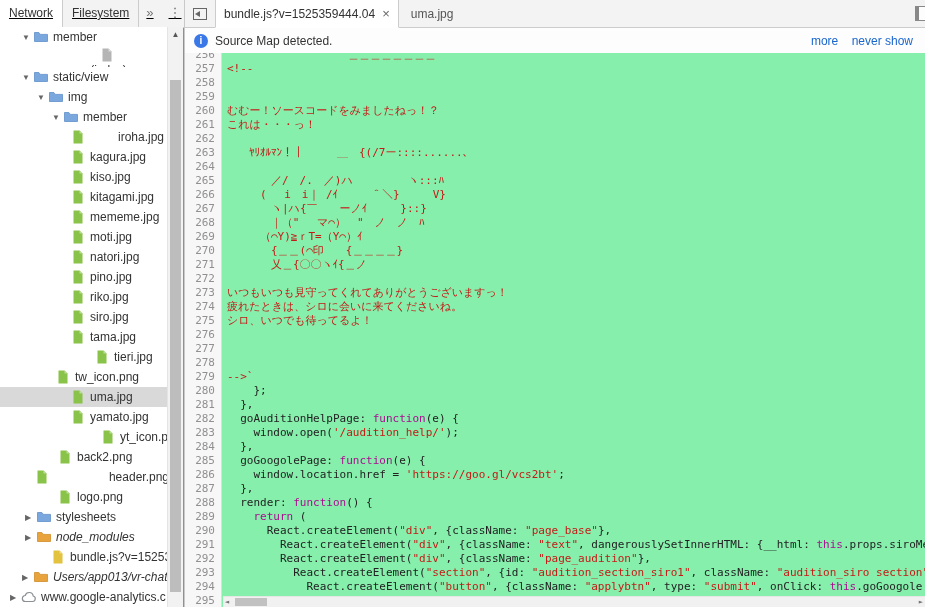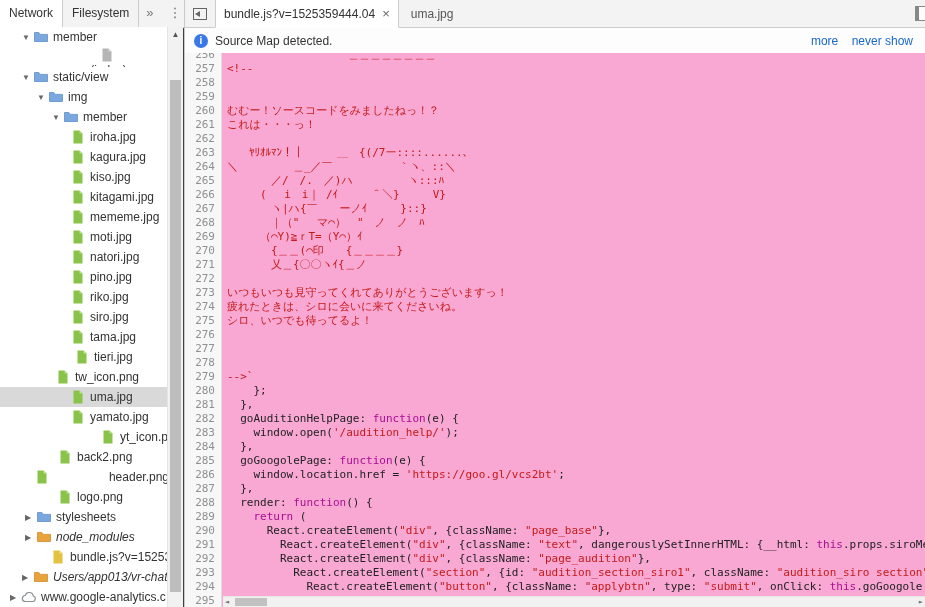--- a/index.html
+++ b/index.html
@@ -1,20 +1,20 @@
 <!DOCTYPE html>
 <html><head>
 <meta charset="utf-8">
 <style>
   html,body{margin:0;padding:0;background:#e8e8e8;}
   .app{position:relative;width:925px;height:607px;background:#fff;overflow:hidden;
        font-family:"Liberation Sans",sans-serif;-webkit-font-smoothing:antialiased;}
   
   .sidebar{position:absolute;left:0;top:0;width:185px;height:607px;box-sizing:border-box;
-           border-right:1px solid #c9c9c9;background:#404040;}
+           border-right:1px solid #c9c9c9;background:#f97316;text-decoration:underline;}
   .sidebar-tabs{height:27px;background:#f3f3f3;border-bottom:1px solid #ccc;display:flex;align-items:stretch;}
   .stab{padding:0 9px;line-height:26px;font-size:12px;color:#333;border-right:1px solid #ccc;cursor:default;}
   .stab.sel{background:#fff;margin-bottom:-1px;border-bottom:1px solid #fff;}
   .stab-overflow{padding:0 7px;line-height:25px;font-size:13px;color:#777;}
   .stab-menu{margin-left:auto;width:18px;text-align:center;line-height:26px;font-size:13px;color:#666;}
   .tree{position:absolute;top:27px;bottom:0;left:0;width:169px;overflow:hidden;background:#fff;}
   .tree-row{height:20px;display:flex;align-items:center;font-size:12px;color:#333;white-space:nowrap;overflow:hidden;}
   .tree-row.selected{background:#d9d9d9;}
   .arrow{width:11px;flex:none;font-size:8px;color:#666;text-align:left;}
   .ticon{width:16px;height:16px;flex:none;margin-right:4px;}
@@ -37,21 +37,21 @@
   .corner-icon{position:absolute;right:-5px;top:6px;width:15px;height:15px;border:1px solid #888;background:#fdfdfd;box-sizing:border-box;}
   .corner-icon i{display:block;width:3px;height:100%;background:#888;}
   .infobar{height:25px;display:flex;align-items:center;background:#fdfdfd;border-bottom:1px solid #d9d9d9;
            font-size:12px;color:#333;padding-left:9px;}
   .info-icon{width:14px;height:14px;border-radius:50%;background:#3b78e7;color:#fff;
              font-size:10px;font-weight:bold;line-height:14px;text-align:center;margin-right:7px;flex:none;}
   .info-links{margin-left:auto;padding-right:12px;}
   .info-links span{color:#1a66cc;margin-left:10px;cursor:pointer;}
   
   .editor{position:absolute;top:53px;left:0;right:0;bottom:0;overflow:hidden;
-          font-family:"DejaVu Sans Mono","Liberation Mono",monospace;font-size:11px;background:#f9a8d4;}
+          font-family:"DejaVu Sans Mono","Liberation Mono",monospace;font-size:11px;background:#86efac;}
   #lines{margin-top:-5px;}
   .cl{display:flex;height:14px;line-height:14px;}
   .gut{width:37px;flex:none;background:#f7f7f7;border-right:1px solid #ddd;color:#909090;
        text-align:right;padding-right:6px;box-sizing:border-box;}
   .src{padding-left:5px;white-space:pre;color:#222;flex:none;}
   .tk-s{color:#c41a16;}
   .tk-k{color:#aa0d91;}
   .tk-p{color:#222;}
   .hscroll{position:absolute;left:38px;right:0;bottom:0;height:10px;background:#f1f1f1;border-top:1px solid #e6e6e6;}
   .hscroll .larr,.hscroll .rarr{position:absolute;top:0;font-size:7px;line-height:10px;color:#777;}
@@ -110,21 +110,21 @@
         </div>
         <div class="tree-row" style="padding-left: 52px;">
           <span class="arrow">▼</span>
           <span class="ticon">
             <svg width="16" height="16" viewBox="0 0 16 16">
               <path d="M1.5 3.5h4.3l1.6 1.9h7.1v7.1h-13z" fill="#7aa7dd" stroke="#5f8fc9" stroke-width="0.8"></path>
             </svg>
           </span>
           <span class="tlabel">member</span>
         </div>
-        <div class="tree-row" style="padding-left: 70px;">
+        <div class="tree-row" style="padding-left: 70px; gap: 28px;">
           <span class="ticon">
             <svg width="16" height="16" viewBox="0 0 16 16">
               <path d="M3.5 1.5h6l3 3v10h-9z" fill="#8ac349"></path>
               <path d="M9.5 1.5l3 3h-3z" fill="#bcdf96"></path>
             </svg>
           </span>
           <span class="tlabel">iroha.jpg</span>
         </div>
         <div class="tree-row" style="padding-left: 70px;">
           <span class="ticon">
@@ -209,21 +209,21 @@
         </div>
         <div class="tree-row" style="padding-left: 70px;">
           <span class="ticon">
             <svg width="16" height="16" viewBox="0 0 16 16">
               <path d="M3.5 1.5h6l3 3v10h-9z" fill="#8ac349"></path>
               <path d="M9.5 1.5l3 3h-3z" fill="#bcdf96"></path>
             </svg>
           </span>
           <span class="tlabel">tama.jpg</span>
         </div>
-        <div class="tree-row" style="padding-left: 74px;">
+        <div class="tree-row" style="padding-left: 94px;">
           <span class="ticon">
             <svg width="16" height="16" viewBox="0 0 16 16">
               <path d="M3.5 1.5h6l3 3v10h-9z" fill="#8ac349"></path>
               <path d="M9.5 1.5l3 3h-3z" fill="#bcdf96"></path>
             </svg>
           </span>
           <span class="tlabel">tieri.jpg</span>
         </div>
         <div class="tree-row" style="padding-left: 55px;">
           <span class="ticon">
@@ -397,21 +397,20 @@
           <div class="cl">
             <div class="gut">262</div>
             <div class="src"></div>
           </div>
           <div class="cl">
             <div class="gut">263</div>
             <div class="src"><span class="tk-s">　　ﾔﾘｵﾙﾏﾝ！｜　　　＿　{(/7ー::::......、</span></div>
           </div>
           <div class="cl">
             <div class="gut">264</div>
-            <div class="src"><span class="tk-s">＼　　　　　＿_／￣　　　　　　｀ヽ、::＼</span></div>
           </div>
           <div class="cl">
             <div class="gut">265</div>
             <div class="src"><span class="tk-s">　　　　／/　/.　／)ハ　　　　　ヽ:::ﾊ</span></div>
           </div>
           <div class="cl">
             <div class="gut">266</div>
             <div class="src"><span class="tk-s">　　　(　 i　i｜ /ｲ　　　＾＼}　　　V}</span></div>
           </div>
           <div class="cl">

